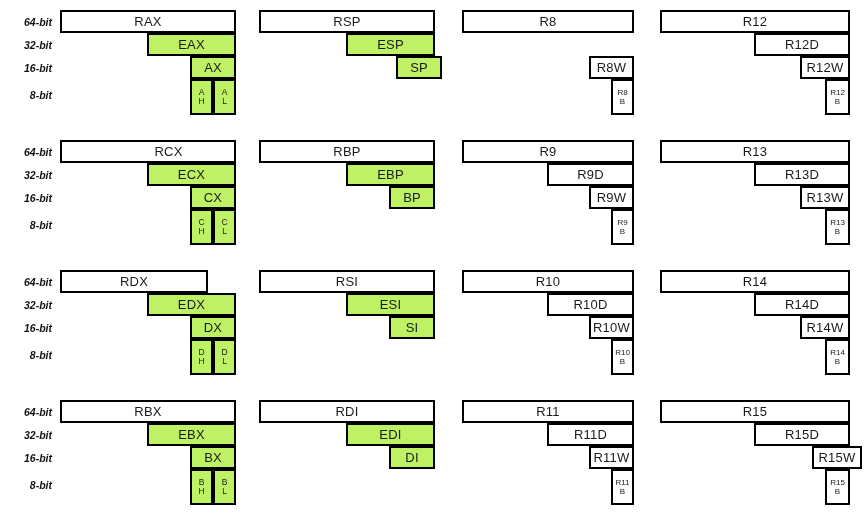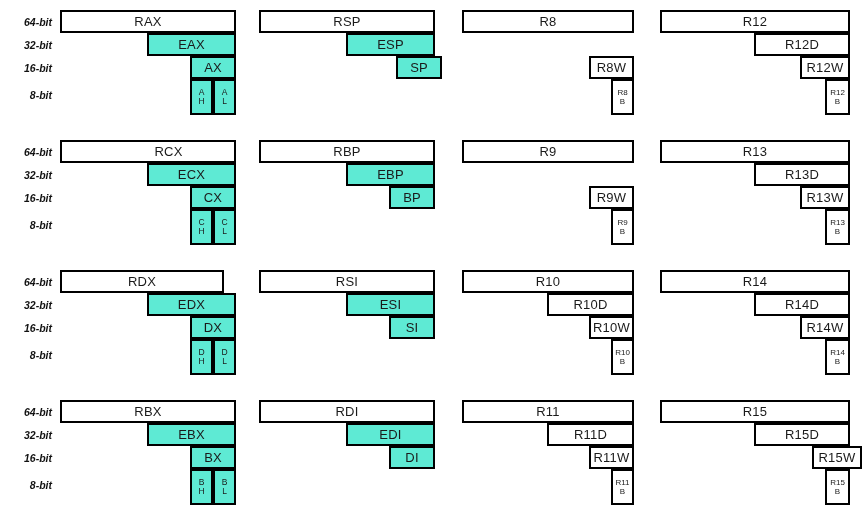--- a/index.html
+++ b/index.html
@@ -20,21 +20,21 @@
     position:absolute;
     box-sizing:border-box;
     border:2px solid #000;
     background:#ffffff;
     display:flex;align-items:center;justify-content:center;
     font-size:13px;color:#1a1a1a;
     font-family:"Liberation Sans", sans-serif;
     letter-spacing:.2px;
     overflow:hidden;
   }
-  .cell.gray{background:#5eead4;}
+  .cell.gray{background:#bef264;}
 
   
   .cell.sub{
     flex-direction:column;
     justify-content:center;
     font-size:8.5px;line-height:9px;
     letter-spacing:0;
   }
   .cell.sub span{display:block;}
 
@@ -81,21 +81,21 @@
     <div class="cell gray" style="left: 147px; top: 163px; width: 89px; height: 23px;">ECX</div>
     <div class="cell gray" style="left: 190px; top: 186px; width: 46px; height: 23px;">CX</div>
     <div class="cell gray sub" style="left: 190px; top: 209px; width: 23px; height: 36px;">
       <span>C</span>
       <span>H</span>
     </div>
     <div class="cell gray sub" style="left: 213px; top: 209px; width: 23px; height: 36px;">
       <span>C</span>
       <span>L</span>
     </div>
-    <div class="cell" style="left: 60px; top: 270px; width: 164px; height: 23px;">RDX</div>
+    <div class="cell" style="left: 60px; top: 270px; width: 148px; height: 23px;">RDX</div>
     <div class="cell gray" style="left: 147px; top: 293px; width: 89px; height: 23px;">EDX</div>
     <div class="cell gray" style="left: 190px; top: 316px; width: 46px; height: 23px;">DX</div>
     <div class="cell gray sub" style="left: 190px; top: 339px; width: 23px; height: 36px;">
       <span>D</span>
       <span>H</span>
     </div>
     <div class="cell gray sub" style="left: 213px; top: 339px; width: 23px; height: 36px;">
       <span>D</span>
       <span>L</span>
     </div>
@@ -122,20 +122,21 @@
     <div class="cell" style="left: 259px; top: 400px; width: 176px; height: 23px;">RDI</div>
     <div class="cell gray" style="left: 346px; top: 423px; width: 89px; height: 23px;">EDI</div>
     <div class="cell gray" style="left: 389px; top: 446px; width: 46px; height: 23px;">DI</div>
     <div class="cell" style="left: 462px; top: 10px; width: 172px; height: 23px;">R8</div>
     <div class="cell" style="left: 589px; top: 56px; width: 45px; height: 23px;">R8W</div>
     <div class="cell rb" style="left: 611px; top: 79px; width: 23px; height: 36px;">
       <span>R8</span>
       <span>B</span>
     </div>
     <div class="cell" style="left: 462px; top: 140px; width: 172px; height: 23px;">R9</div>
+    <div class="cell" style="left: 547px; top: 163px; width: 87px; height: 23px;">R9D</div>
     <div class="cell" style="left: 589px; top: 186px; width: 45px; height: 23px;">R9W</div>
     <div class="cell rb" style="left: 611px; top: 209px; width: 23px; height: 36px;">
       <span>R9</span>
       <span>B</span>
     </div>
     <div class="cell" style="left: 462px; top: 270px; width: 172px; height: 23px;">R10</div>
     <div class="cell" style="left: 547px; top: 293px; width: 87px; height: 23px;">R10D</div>
     <div class="cell" style="left: 589px; top: 316px; width: 45px; height: 23px;">R10W</div>
     <div class="cell rb" style="left: 611px; top: 339px; width: 23px; height: 36px;">
       <span>R10</span>

